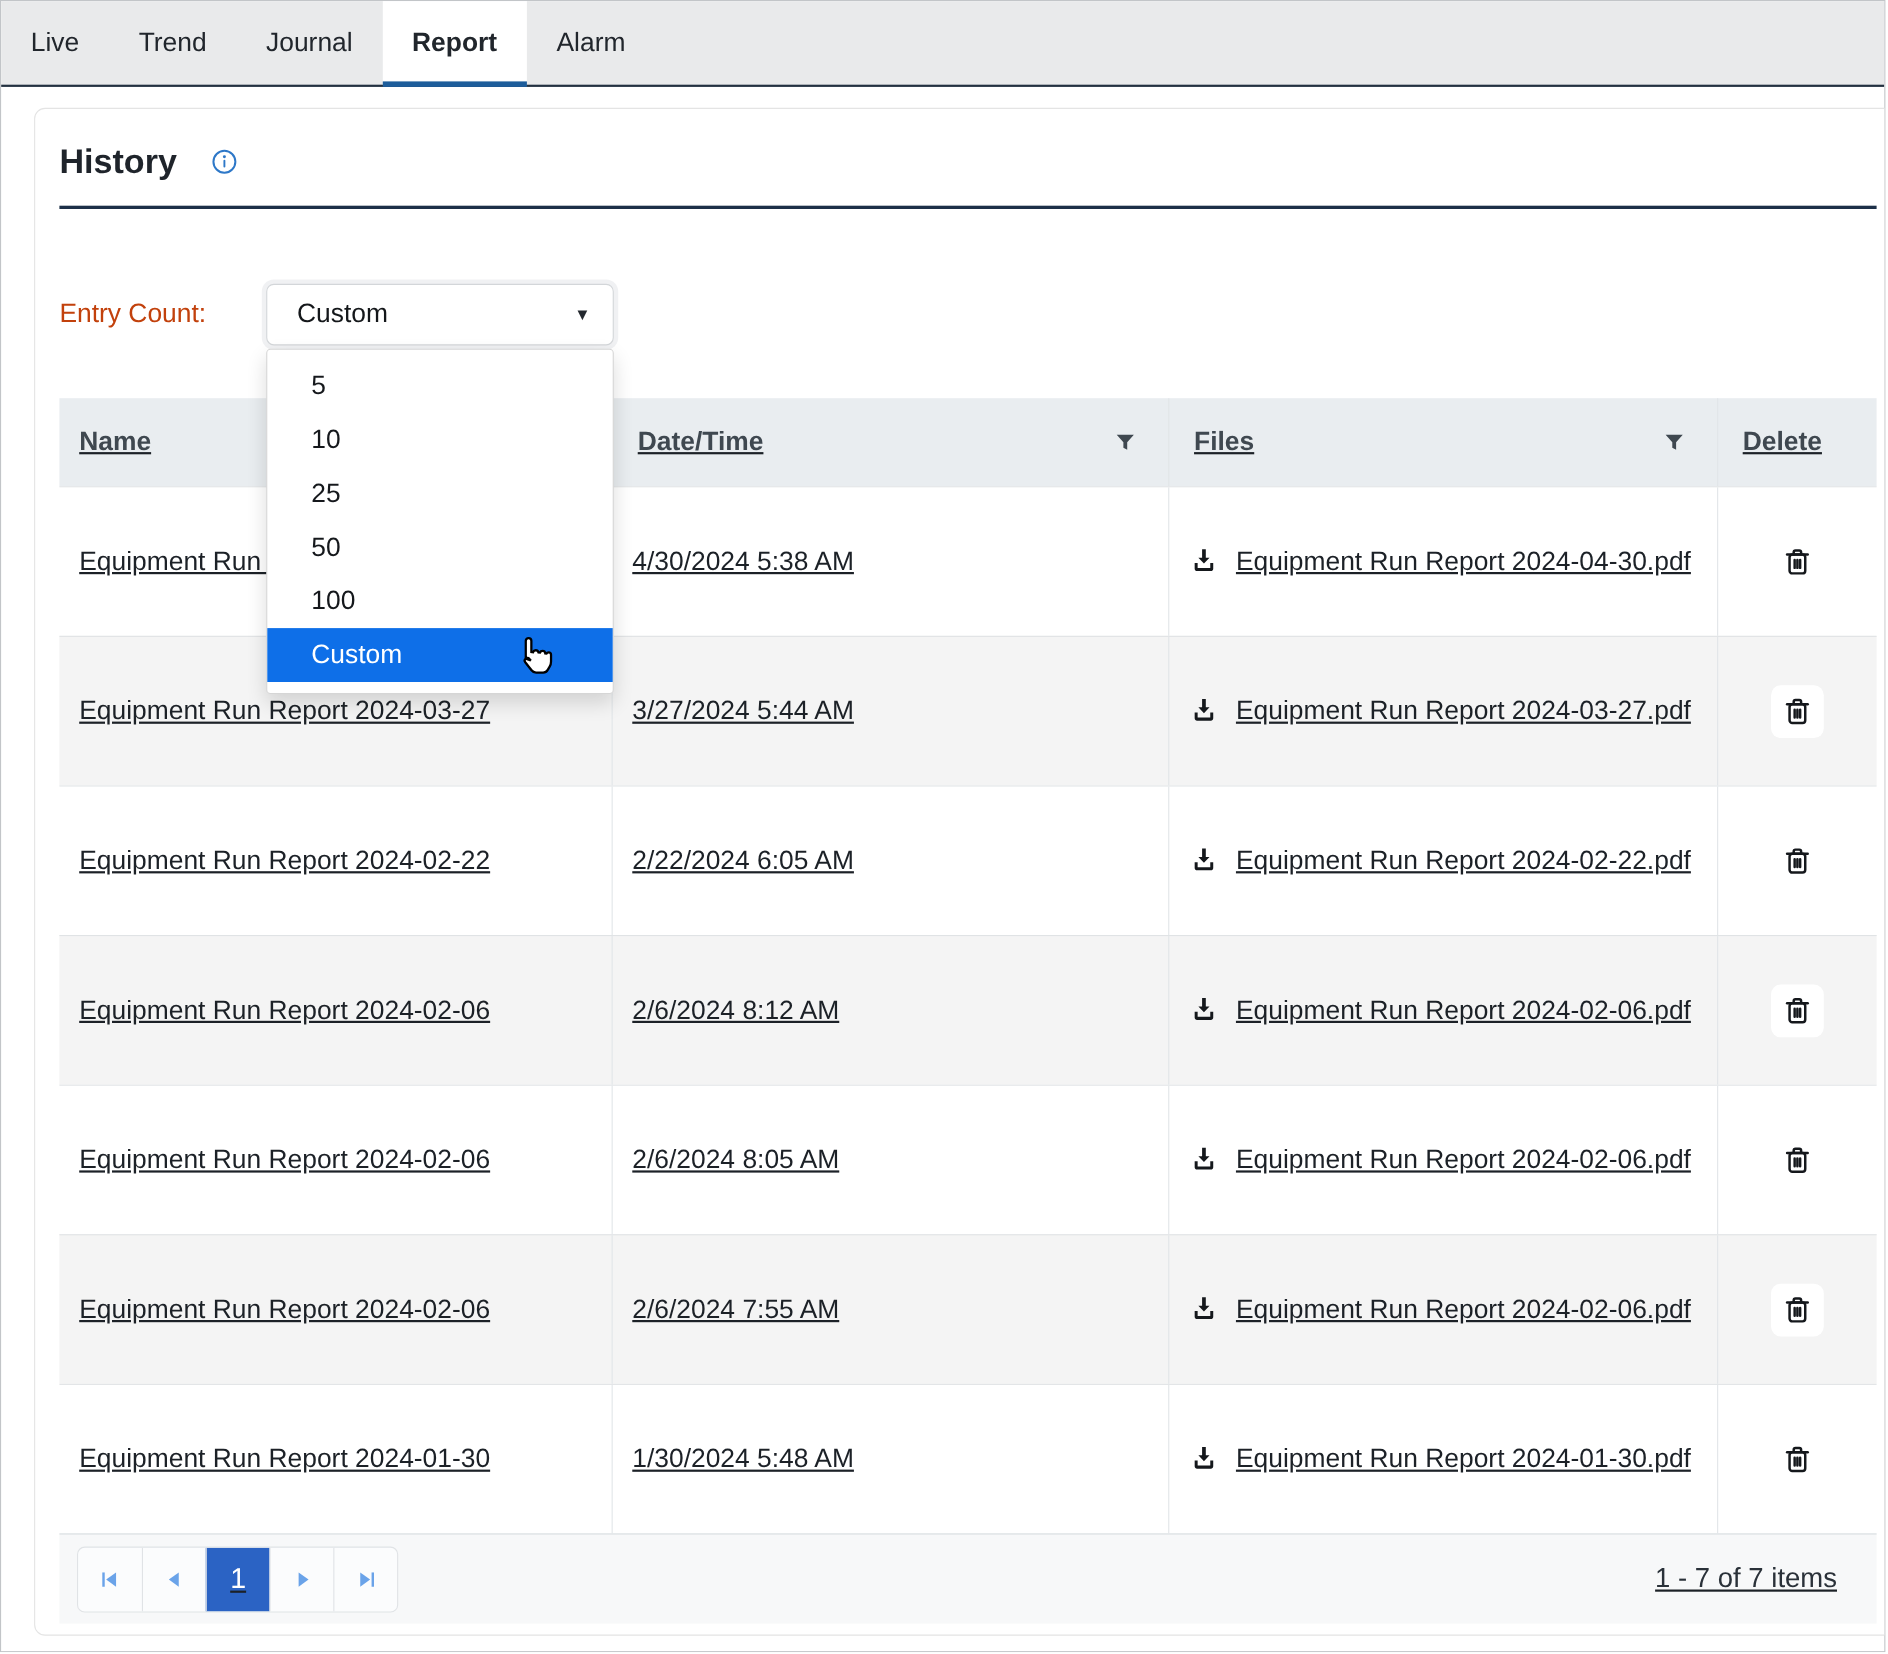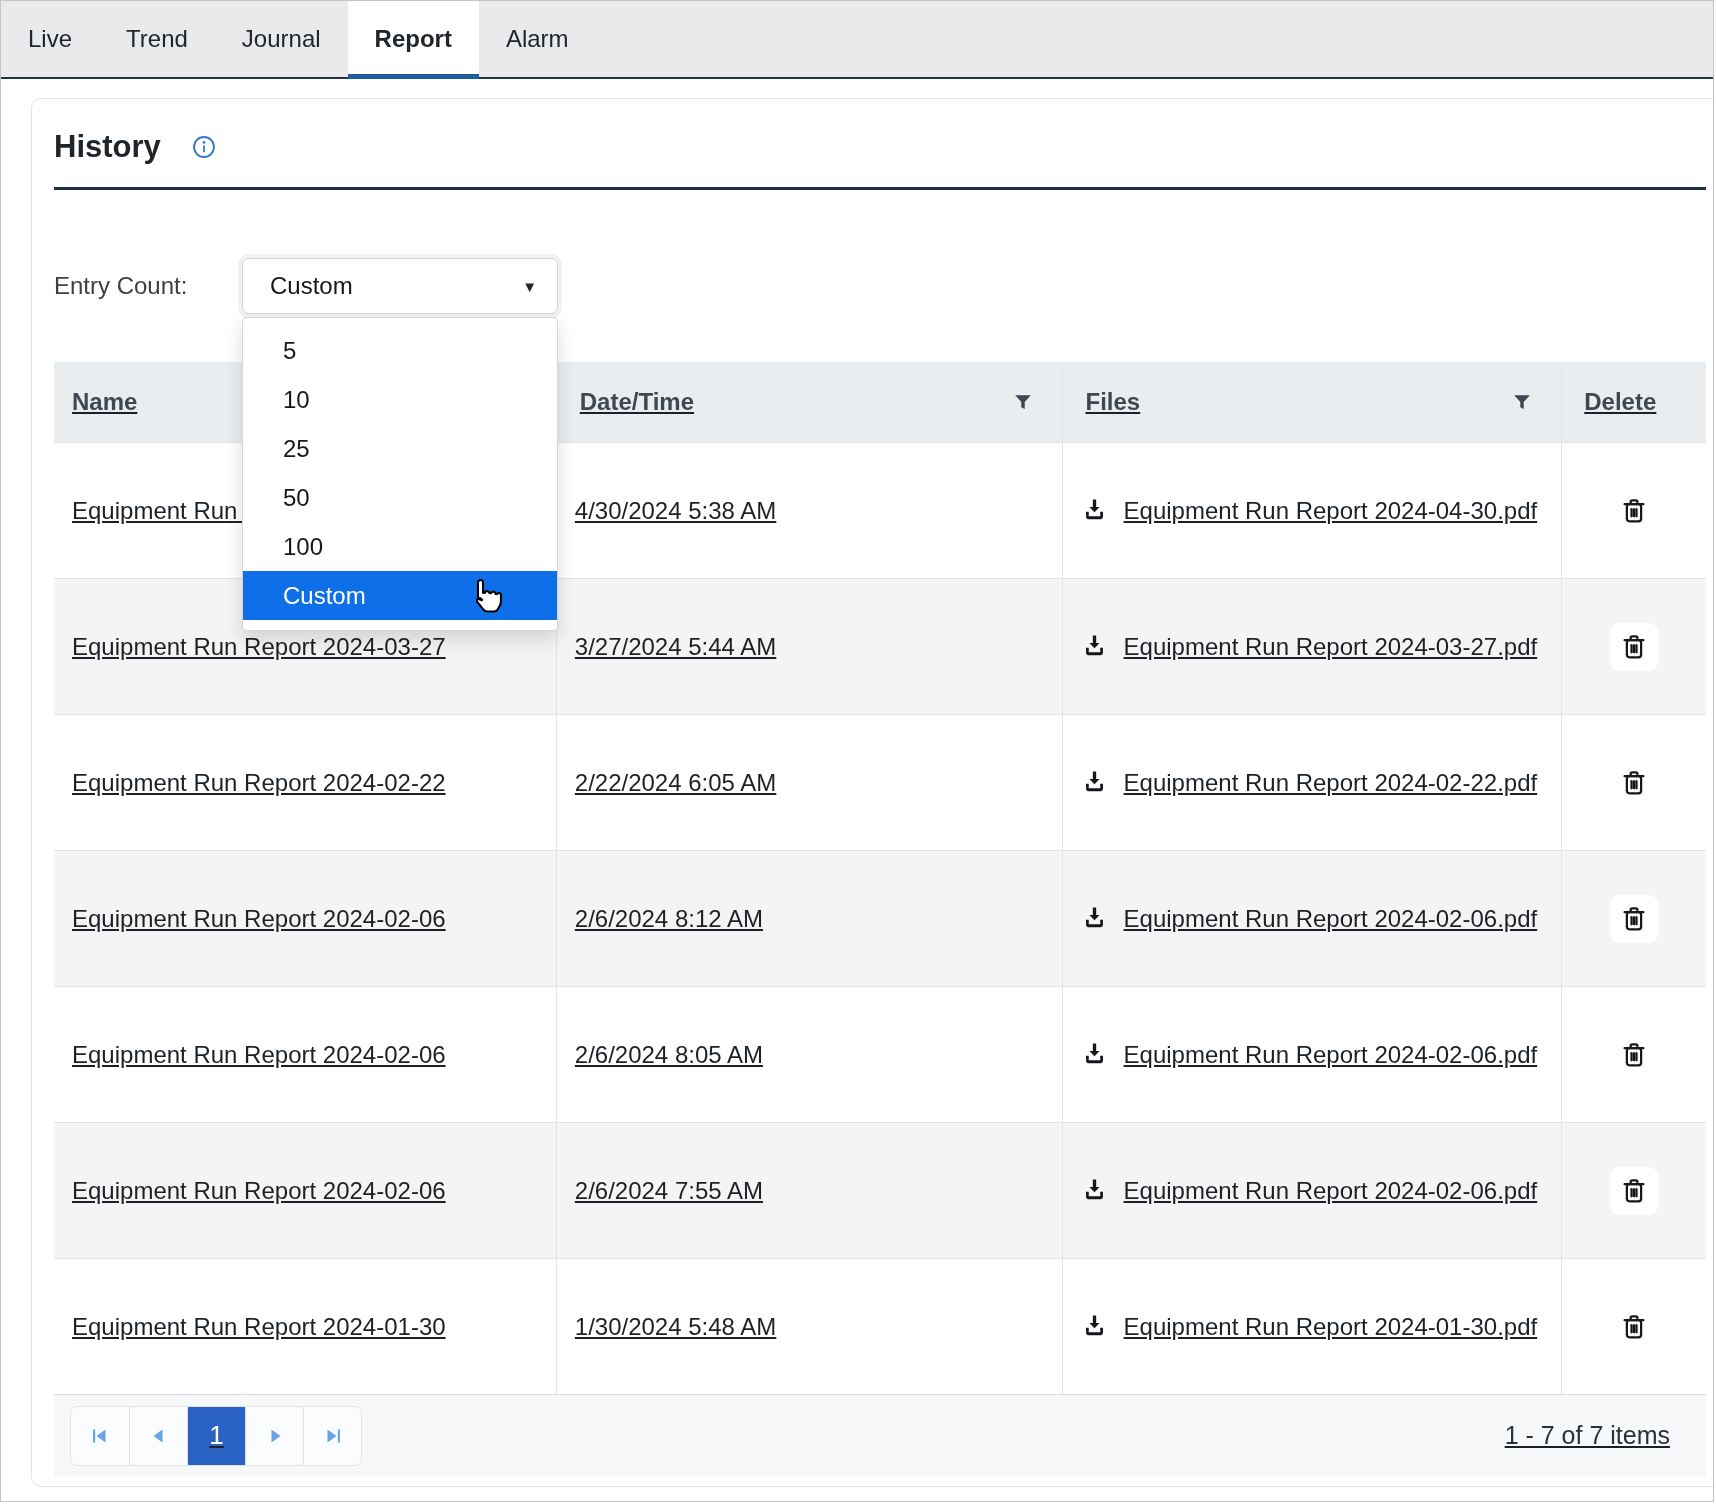--- a/index.html
+++ b/index.html
@@ -22,21 +22,21 @@
           border:1px solid #e4e4e4; border-radius:10px; background:#fff; padding:0 22px; }
 
   .title-row { margin-top:30px; display:flex; align-items:center; gap:30px; }
   .panel-title { margin:0; font-size:31px; font-weight:600; color:#1f242b; }
   .info-btn { width:26px; height:26px; display:flex; align-items:center; justify-content:center; }
 
   .title-divider { margin-top:22px; border-bottom:3px solid #1d3048; }
 
   
   .entry-row { margin-top:68px; display:flex; align-items:center; position:relative; z-index:20; }
-  .entry-label { width:156px; font-size:24px; color:#404040; }
+  .entry-label { width:156px; font-size:24px; color:#c2410c; }
   .select { position:relative; width:316px; height:56px; border:1px solid #d3d6d9; border-radius:7px;
             background:#fff; display:flex; align-items:center; padding:0 20px 0 27px;
             font-size:24px; color:#14171a; box-shadow:0 0 0 4px rgba(160,170,180,.16); cursor:pointer;margin-left:32px; }
   .select .caret { margin-left:auto; font-size:15px; color:#23282e; }
   .dropdown { position:absolute; left:-1px; top:calc(100% + 4px); width:calc(100% + 2px);
               background:#fff; border:1px solid #d6d6d6; border-radius:4px;
               box-shadow:0 8px 18px rgba(0,0,0,.14); padding:8px 0 10px; z-index:30; }
   .option { height:49px; display:flex; align-items:center; padding-left:40px;
             font-size:24px; color:#15181c; cursor:pointer; }
   .option.selected { background:#0e6fe8; color:#fff; }

